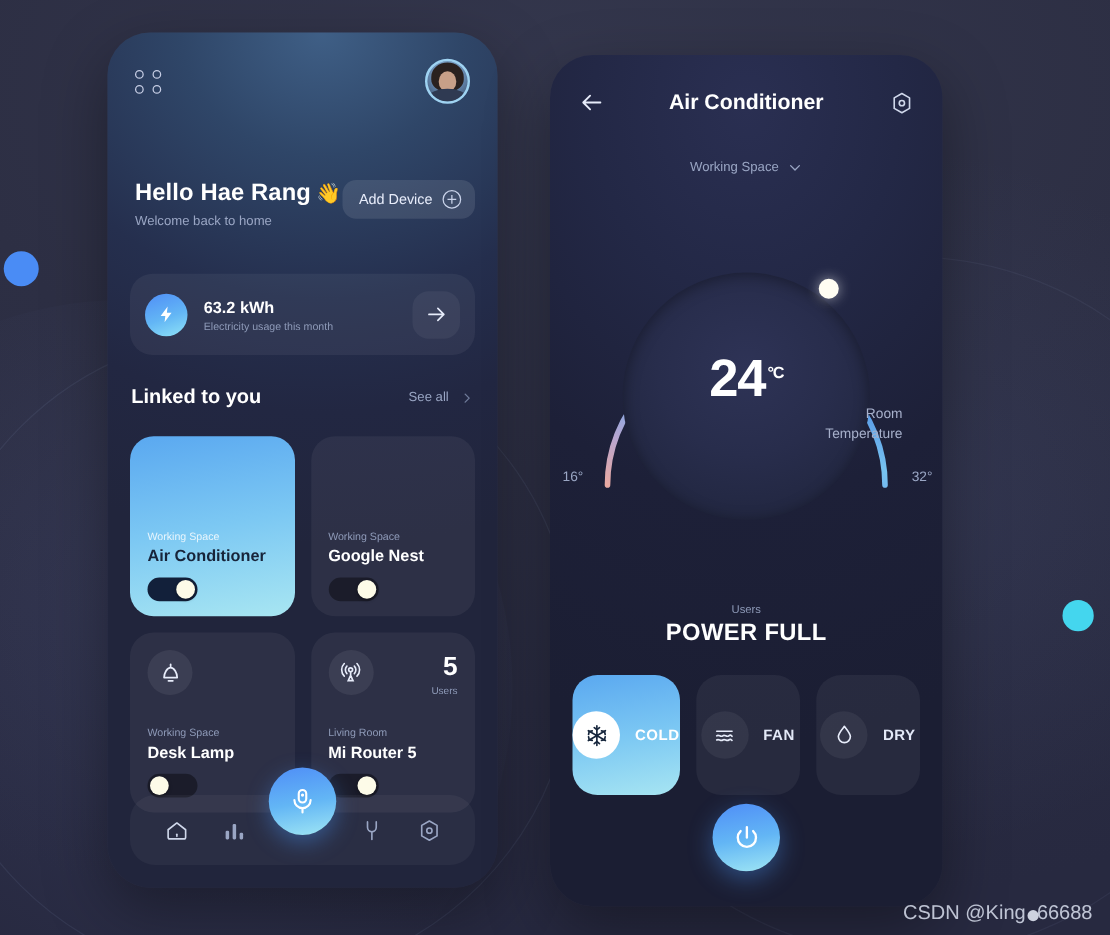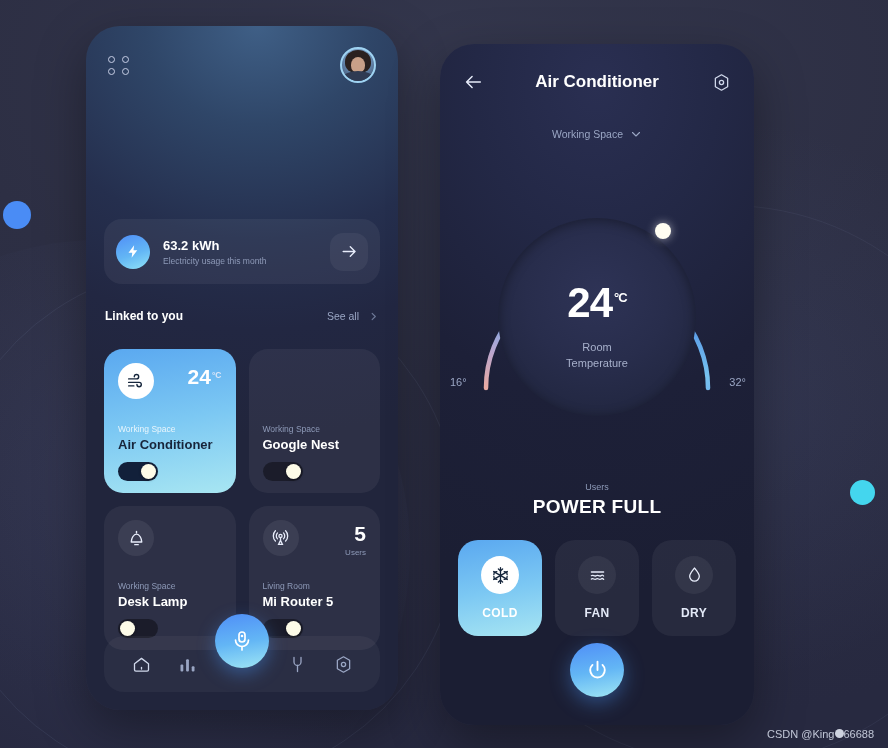--- a/index.html
+++ b/index.html
@@ -127,21 +127,21 @@
   .arrow-btn {
     width: 38px; height: 38px; border-radius: 13px;
     background: rgba(255,255,255,.055);
     display: flex; align-items: center; justify-content: center; flex: 0 0 auto;
   }
 
   .section-row {
     position: absolute; left: 19px; right: 19px; top: 283px;
     display: flex; align-items: center; justify-content: space-between;
   }
-  .section-title { color: #fff; font-size: 12px; font-weight: 700; }
+  .section-title { color: #fff; font-size: 16px; font-weight: 700; }
   .see-all { display: flex; align-items: center; gap: 9px; }
   .see-all span { color: #9aa6c4; font-size: 10.5px; }
 
   .device-grid {
     position: absolute; left: 18px; right: 18px; top: 323px;
     display: grid; grid-template-columns: 1fr 1fr; grid-gap: 13px;
   }
   .dev-card {
     height: 144px; border-radius: 19px; padding: 14px 14px 12px;
     background: rgba(255,255,255,.055);
@@ -212,21 +212,21 @@
     position: absolute; left: 26px; top: 26px; width: 198px; height: 198px;
     border-radius: 50%;
     background: radial-gradient(circle at 50% 38%, #2e3356 0%, #282d4c 45%, #232843 72%, #1f2439 100%);
     box-shadow: inset 0 2px 12px rgba(0,0,0,.35);
   }
   .dial-center {
     position: absolute; left: 0; right: 0; top: 90px; text-align: center;
   }
   .dial-temp { color: #fff; font-size: 42px; font-weight: 700; line-height: 1; letter-spacing: -1px; text-align: center; }
   .dial-temp sup { font-size: 13px; font-weight: 700; vertical-align: super; margin-left: 2px; }
-  .dial-label { color: #a7b0cb; font-size: 11px; line-height: 1.45; margin-top: 16px; }
+  .dial-label { color: #a7b0cb; font-size: 11px; line-height: 1.45; margin-top: 0; text-align: right; }
   .dial-knob {
     position: absolute; width: 16px; height: 16px; border-radius: 50%;
     background: #fffdf2; box-shadow: 0 0 10px rgba(255,255,255,.55);
     left: 183px; top: 31px;
   }
   .dial-min { position: absolute; left: -22px; top: 184px; color: #9aa6c4; font-size: 11px; }
   .dial-max { position: absolute; right: -24px; top: 184px; color: #9aa6c4; font-size: 11px; }
 
   .mode-label {
     position: absolute; left: 0; right: 0; top: 438px; text-align: center;
@@ -236,21 +236,21 @@
     position: absolute; left: 0; right: 0; top: 452px; text-align: center;
     color: #fff; font-size: 19px; font-weight: 700; letter-spacing: .3px;
   }
   .mode-row {
     position: absolute; left: 18px; right: 18px; top: 496px;
     display: grid; grid-template-columns: repeat(3, 1fr); grid-gap: 13px;
   }
   .mode-card {
     height: 96px; border-radius: 20px;
     background: rgba(255,255,255,.055);
-    display: flex; flex-direction: column; align-items: center; justify-content: center; gap: 12px;
+    display: flex; flex-direction: row; align-items: center; justify-content: center; gap: 12px;
   }
   .mode-card.active { background: linear-gradient(170deg, #5aa8f0 0%, #7cc8f3 52%, #a7e5f2 100%); }
   .mode-ic {
     width: 38px; height: 38px; border-radius: 50%;
     background: rgba(255,255,255,.06);
     display: flex; align-items: center; justify-content: center;
   }
   .mode-card.active .mode-ic { background: #fff; }
   .mode-name { color: #e3e9f7; font-size: 12px; font-weight: 700; letter-spacing: .4px; }
   .mode-card.active .mode-name { color: #fff; }
@@ -258,22 +258,22 @@
   .power-btn {
     position: absolute; left: 50%; transform: translateX(-50%); bottom: 28px;
     width: 54px; height: 54px; border-radius: 50%;
     background: linear-gradient(170deg, #4f8ef7 0%, #63b6f5 52%, #9fe6f4 100%);
     display: flex; align-items: center; justify-content: center;
     box-shadow: 0 6px 20px rgba(70,140,230,.45);
   }
 
   .watermark {
     position: absolute; right: 14px; bottom: 8px;
-    color: rgba(225,230,245,.82); font-size: 11px;
-    display: flex; gap: 5px;
+    color: rgba(225,230,245,.82); font-size: 16px;
+    display: flex; align-items: center; gap: 5px;
   }
   .wm-dot {
     width: 9px; height: 9px; border-radius: 50%;
     background: rgba(235,240,252,.85); display: inline-block;
     margin: 0 -6px 0 -4px; position: relative; top: 1px;
   }
 </style>
 </head>
 <body>
 
@@ -296,20 +296,32 @@
         <i></i>
           <i></i>
       </div>
       <div class="avatar">
         <span class="hair"></span>
         <span class="face"></span>
         <span class="shoulders"></span>
       </div>
     </div>
 
+    <div class="greet-row">
+      <div>
+        <div class="greet-title">
+          <span>Hello Hae Rang</span><span class="greet-wave">👋</span>
+        </div>
+        <div class="greet-sub">Welcome back to home</div>
+      </div>
+      <div class="add-device">
+        <span>Add Device</span>
+        <span class="plus-circle"></span>
+      </div>
+    </div>
 
     <div class="energy-card">
       <div class="bolt-circle">
         <svg width="15" height="15" viewBox="0 0 24 24" aria-hidden="true">
           <path d="M13 2 4 14h6l-1 8 9-12h-6z" fill="#ffffff"></path>
         </svg>
       </div>
       <div class="energy-text">
         <div class="energy-val">63.2 kWh</div>
         <div class="energy-sub">Electricity usage this month</div>
@@ -327,34 +339,20 @@
         <span>See all</span>
         <svg width="11" height="11" viewBox="0 0 24 24">
           <path d="M9 5l7 7-7 7" fill="none" stroke="#6f7a99" stroke-width="2.4" stroke-linecap="round" stroke-linejoin="round"></path>
         </svg>
       </div>
     </div>
 
     <div class="device-grid">
 
       <div class="dev-card active">
-        <div class="dev-head">
-          <div class="dev-ic">
-            <svg width="21" height="21" viewBox="0 0 24 24" aria-hidden="true">
-              <g fill="none" stroke="#16263c" stroke-width="1.6" stroke-linecap="round">
-                <path d="M3 9h9a2.5 2.5 0 1 0-2.5-2.5"></path>
-                <path d="M3 13h12a2.5 2.5 0 1 1-2.5 2.5"></path>
-                <path d="M3 17h6"></path>
-              </g>
-            </svg>
-          </div>
-          <div class="dev-metric">
-            <b>24</b><sup>°C</sup>
-          </div>
-        </div>
         <div class="dev-foot">
           <div class="dev-room">Working Space</div>
           <div class="dev-name">Air Conditioner</div>
           <div class="toggle on">
               <i></i>
             </div>
         </div>
       </div>
 
       <div class="dev-card">

